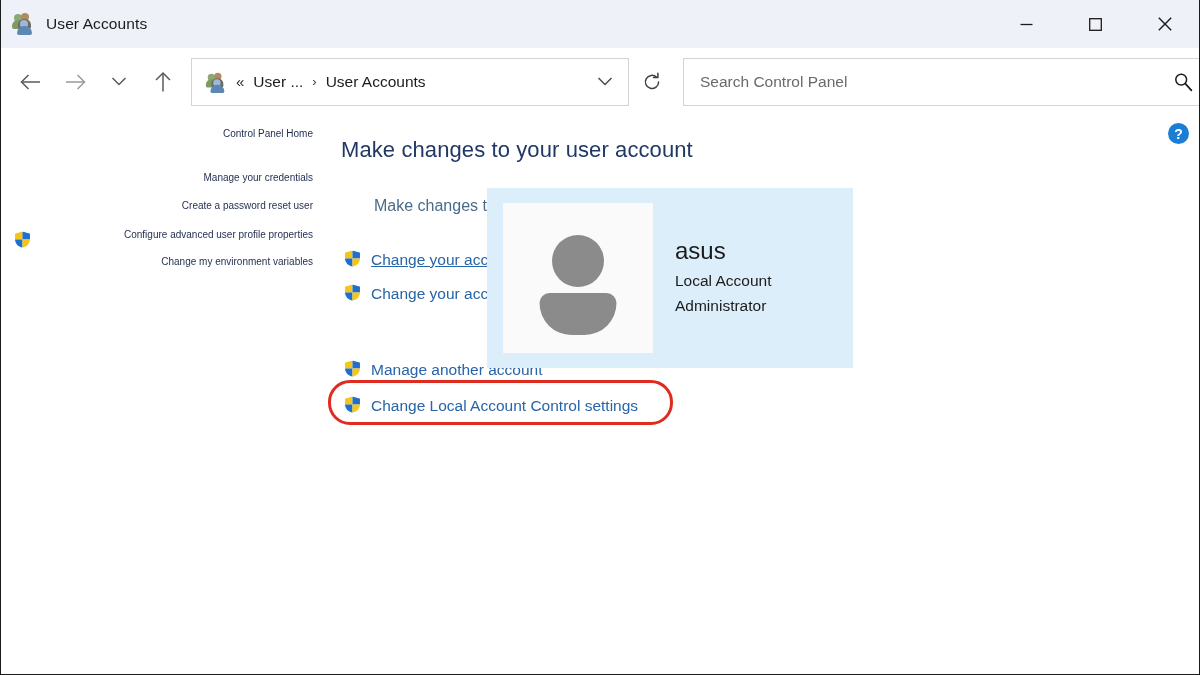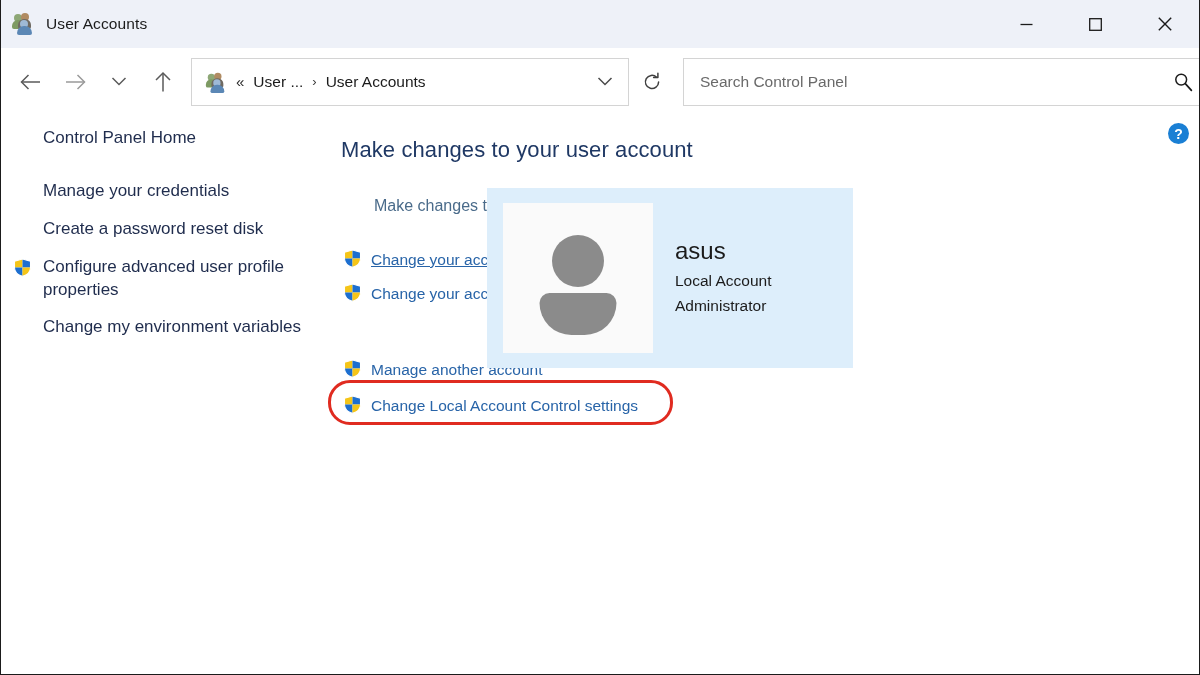--- a/index.html
+++ b/index.html
@@ -241,25 +241,26 @@
 
   
   #sidebar {
     position: absolute;
     left: 0; top: 0;
     width: 330px;
     padding-top: 12px;
   }
   .side-item {
     position: relative;
-    font-size: 17px;
+    font-size: 10px;
     color: #1f2c4d;
     line-height: 1.35;
     padding: 0 18px 0 42px;
     cursor: default;
+    text-align: right;
   }
   #side-home { margin-bottom: 30px; }
   #side-credentials { margin-bottom: 15px; }
   #side-resetdisk { margin-bottom: 15px; }
   #side-advanced { margin-bottom: 14px; }
   .side-shield {
     position: absolute;
     left: 12px;
     top: 2px;
   }
@@ -483,21 +484,21 @@
     </div>
 
     <div id="sidebar">
       <div class="side-item" id="side-home">
         <span>Control Panel Home</span>
       </div>
       <div class="side-item" id="side-credentials">
         <span>Manage your credentials</span>
       </div>
       <div class="side-item" id="side-resetdisk">
-        <span>Create a password reset disk</span>
+        <span>Create a password reset user</span>
       </div>
       <div class="side-item" id="side-advanced">
         <span class="side-shield">
           <svg width="19" height="19" viewBox="0 0 20 20">
             <defs>
                 <clipPath id="shClipA">
                   <path d="M10 1 L18.4 3.4 V10.2 C18.4 14.6 14.6 17.9 10 19.2 C5.4 17.9 1.6 14.6 1.6 10.2 V3.4 Z"></path>
                 </clipPath>
               </defs>
             <g clip-path="url(#shClipA)">

